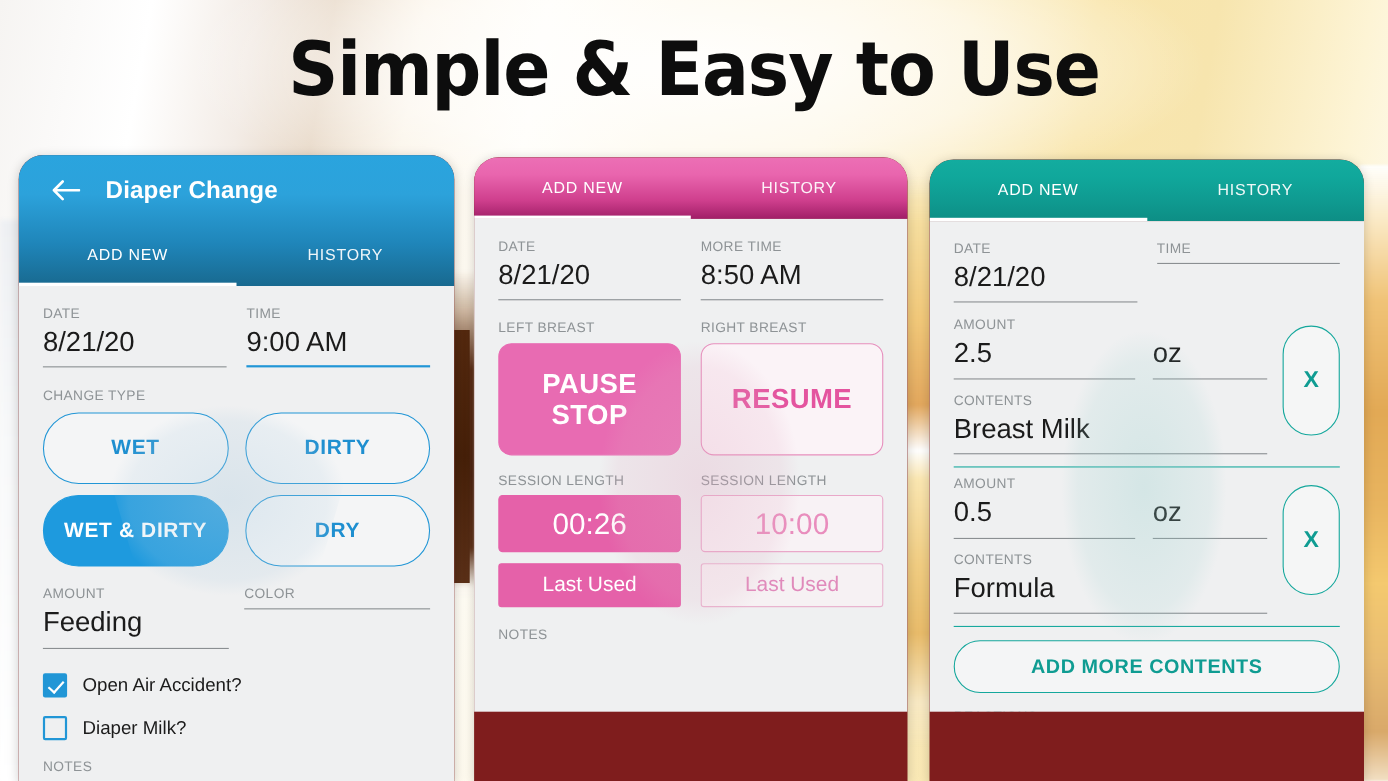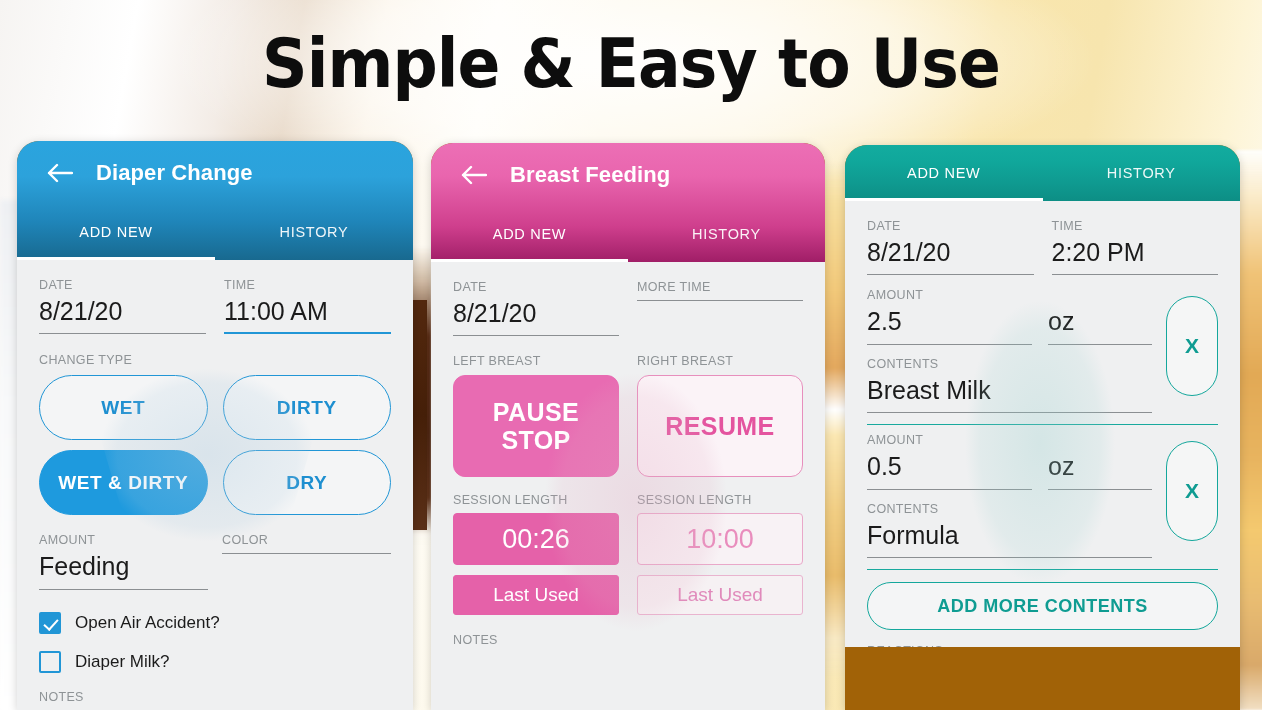--- a/index.html
+++ b/index.html
@@ -109,21 +109,21 @@
     font-size: 68px;
     letter-spacing: -1px;
     color: #0d0d0d;
     transform: scaleX(0.93);
     line-height: 1.05;
   }
 
   
   .phone {
     position: absolute;
-    background: #a16207;
+    background: #7f1d1d;
     border-radius: 22px 22px 0 0;
     overflow: hidden;
     box-shadow: 0 2px 10px rgba(0,0,0,0.18);
   }
   #phone-diaper  { left: 17px;  top: 141px; width: 396px; height: 569px; }
   #phone-breast  { left: 431px; top: 143px; width: 394px; height: 567px; }
   #phone-bottle  { left: 845px; top: 145px; width: 395px; height: 565px; }
 
   .appbar {
     position: relative;
@@ -351,21 +351,21 @@
       <div class="watermark" id="wm-diaper"></div>
 
       <div class="row2" style="margin-top:18px;">
         <div class="col">
           <div class="fieldlabel">DATE</div>
           <div class="fieldvalue" style="margin-top:4px;">8/21/20</div>
           <div class="underline" style="margin-top:6px;"></div>
         </div>
         <div class="col">
           <div class="fieldlabel">TIME</div>
-          <div class="fieldvalue" style="margin-top:4px;">11:00 AM</div>
+          <div class="fieldvalue" style="margin-top:4px;">9:00 AM</div>
           <div class="underline accent-blue" style="margin-top:5px;"></div>
         </div>
       </div>
 
       <div class="fieldlabel" style="margin-top:19px;">CHANGE TYPE</div>
 
       <div class="chipgrid" style="margin-top:8px;">
         <div class="chip">WET</div>
         <div class="chip">DIRTY</div>
       </div>
@@ -395,45 +395,38 @@
         <div class="checkbox"></div>
         <div class="checklabel">Diaper Milk?</div>
       </div>
 
       <div class="fieldlabel" style="margin-top:17px;">NOTES</div>
     </div>
   </div>
 
   <div class="phone" id="phone-breast">
     <div class="hdr">
-      <div class="appbar">
-        <div class="back">
-          <svg width="26" height="20" viewBox="0 0 26 20" aria-hidden="true">
-            <path d="M10 2 L2 10 L10 18 M2 10 L25 10" fill="none" stroke="#ffffff" stroke-width="2.4" stroke-linecap="round" stroke-linejoin="round"></path>
-          </svg>
-        </div>
-        <div class="title">Breast Feeding</div>
-      </div>
       <div class="tabbar">
         <div class="tab active">ADD NEW</div>
         <div class="tab inactive">HISTORY</div>
       </div>
     </div>
 
     <div class="body">
       <div class="watermark" id="wm-breast"></div>
 
       <div class="row2" style="margin-top:18px;">
         <div class="col">
           <div class="fieldlabel">DATE</div>
           <div class="fieldvalue" style="margin-top:4px;">8/21/20</div>
           <div class="underline" style="margin-top:6px;"></div>
         </div>
         <div class="col">
           <div class="fieldlabel">MORE TIME</div>
+          <div class="fieldvalue" style="margin-top:4px;">8:50 AM</div>
           <div class="underline" style="margin-top:6px;"></div>
         </div>
       </div>
 
       <div class="row2" style="margin-top:18px;">
         <div class="col">
           <div class="fieldlabel">LEFT BREAST</div>
           <div class="bigbtn filled" style="margin-top:7px;">
             <span>PAUSE</span>
             <span>STOP</span>
@@ -470,21 +463,20 @@
       <div class="watermark" id="wm-bottle"></div>
 
       <div class="row2" style="margin-top:18px;">
         <div class="col">
           <div class="fieldlabel">DATE</div>
           <div class="fieldvalue" style="margin-top:4px;">8/21/20</div>
           <div class="underline" style="margin-top:6px;"></div>
         </div>
         <div class="col">
           <div class="fieldlabel">TIME</div>
-          <div class="fieldvalue" style="margin-top:4px;">2:20 PM</div>
           <div class="underline" style="margin-top:6px;"></div>
         </div>
       </div>
 
       <div class="bottlerow" style="margin-top:13px;">
         <div class="bottlefields">
           <div class="amtrow">
             <div class="amt">
               <div class="fieldlabel">AMOUNT</div>
               <div class="fieldvalue" style="margin-top:4px;">2.5</div>

